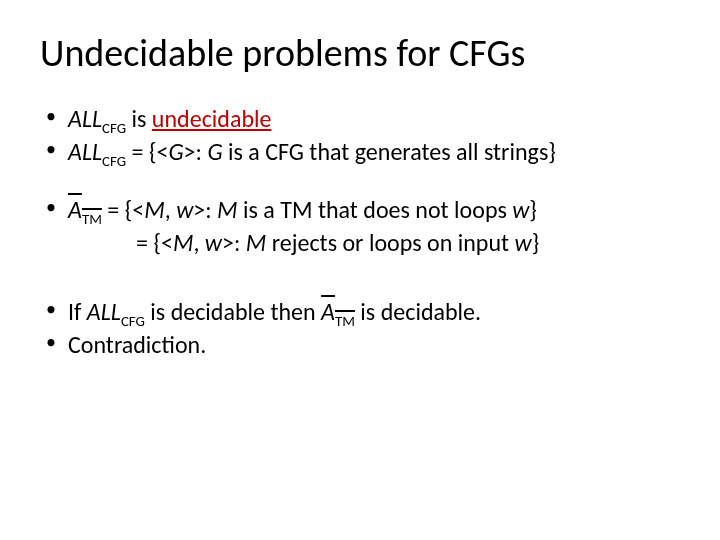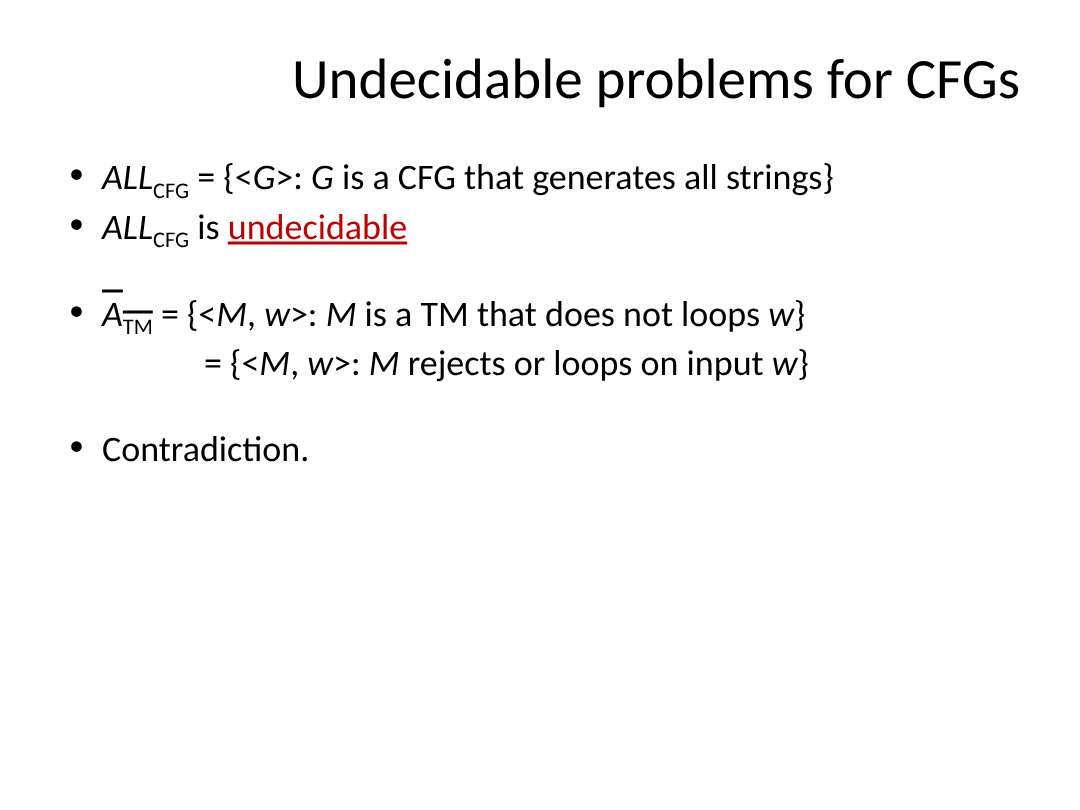--- a/index.html
+++ b/index.html
@@ -12,21 +12,21 @@
     color: #000;
   }
   .slide {
     box-sizing: border-box;
     width: 720px;
     height: 540px;
     padding: 20px 40px 20px 40px;
   }
   .title {
     font-size: 38px;
-    text-align: right;
+    text-align: left;
     margin: 10px 0 28px 0;
     font-weight: 400;
   }
   ul.body {
     list-style: none;
     padding: 0;
     margin: 0;
     font-size: 24px;
     line-height: 1.28;
   }
@@ -54,38 +54,38 @@
   .ital { font-style: italic; }
   .all { font-style: italic; }
   .undec { text-decoration: underline; }
   .red { color: #c00000; }
   .overline {
     text-decoration: overline;
   }
   .indent {
     padding-left: 96px;
     margin-top: 2px;
-    margin-bottom: 2px;
+    margin-bottom: 14px;
     font-size: 24px;
   }
 </style>
 </head>
 <body>
 
 <div class="slide">
   <h1 class="title">Undecidable problems for CFGs</h1>
 
   <ul class="body">
 
     <li>
-      <span class="all">ALL</span><span class="sub">CFG</span><span> = {&lt;</span><span class="ital">G</span><span>&gt;: </span><span class="ital">G</span><span> is a CFG that generates all strings}</span>
+      <span class="all">ALL</span><span class="sub">CFG</span><span> is </span><span class="undec red">undecidable</span>
     </li>
 
     <li>
-      <span class="all">ALL</span><span class="sub">CFG</span><span> is </span><span class="undec red">undecidable</span>
+      <span class="all">ALL</span><span class="sub">CFG</span><span> = {&lt;</span><span class="ital">G</span><span>&gt;: </span><span class="ital">G</span><span> is a CFG that generates all strings}</span>
     </li>
 
   </ul>
 
   <div class="spacer"></div>
 
   <ul class="body">
 
 
     <li>
@@ -95,17 +95,20 @@
 
   <div class="indent">
     <span>= {&lt;</span><span class="ital">M</span><span>, </span><span class="ital">w</span><span>&gt;: </span><span class="ital">M</span><span> rejects or loops on input </span><span class="ital">w</span><span>}</span>
   </div>
 
 
   <div class="spacer"></div>
 
   <ul class="body">
     <li>
+      <span>If </span><span class="all">ALL</span><span class="sub">CFG</span><span> is decidable then </span><span class="overline"><span class="ital">A</span><span class="sub">TM</span></span><span> is decidable.</span>
+    </li>
+    <li>
       <span>Contradiction.</span>
     </li>
   </ul>
 
 </div>
 
 </body></html>

